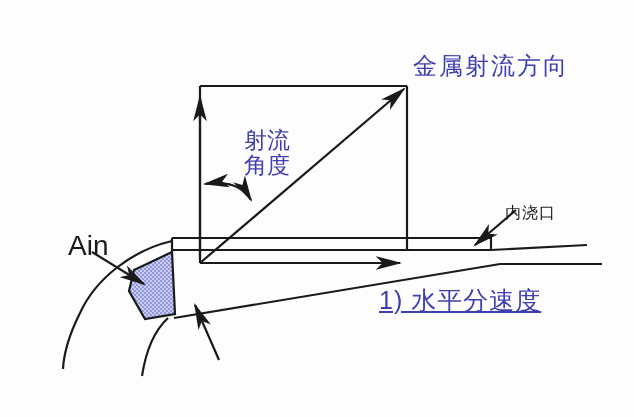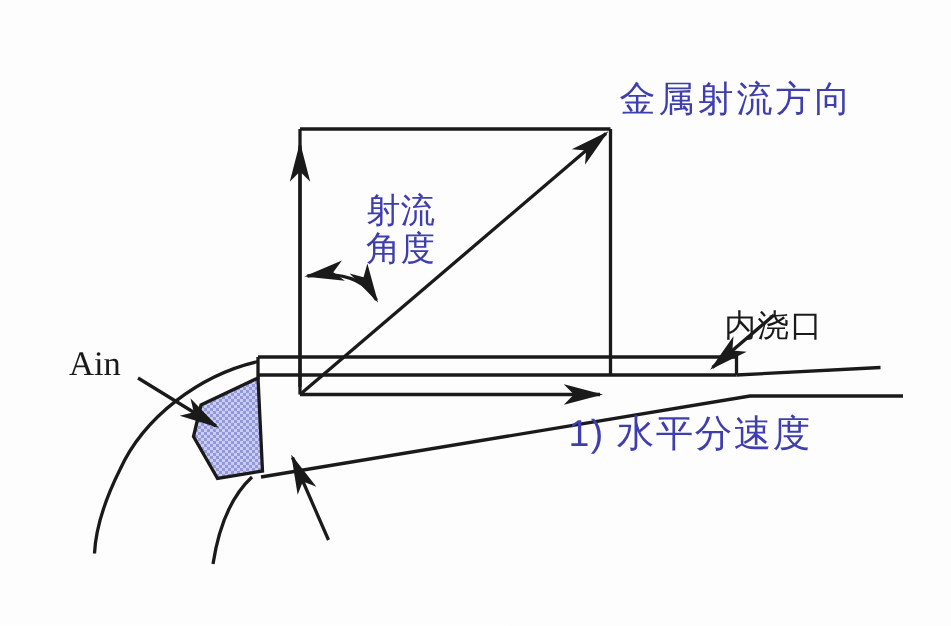--- a/index.html
+++ b/index.html
@@ -17,24 +17,24 @@
     overflow:hidden;
     font-family:"Liberation Sans","DejaVu Sans",sans-serif;
   }
   .artwork{position:absolute;left:0;top:0;width:634px;height:417px;}
   .ln{stroke:var(--ink,#1a1a1a);stroke-width:2.2;fill:none;stroke-linecap:butt;}
   .lbl{position:absolute;white-space:nowrap;color:var(--ink,#1a1a1a);}
   .lbl.blue{color:var(--accent,#3e3eae);}
   .lbl-jet-direction{left:413px;top:50px;font-size:24px;letter-spacing:2px;}
   .lbl-jet-angle{left:236px;top:128px;width:62px;text-align:center;
                  font-size:23px;line-height:25px;}
-  .lbl-inner-gate{left:483px;top:203px;font-size:21px;letter-spacing:1px;}
-  .lbl-horizontal{left:379px;top:272px;font-size:25px;letter-spacing:1px;}
-  .lbl-ain{left:46px;top:230px;font-size:23px;
-           font-family:Liberation Serif, serif;}
+  .lbl-inner-gate{left:505px;top:203px;font-size:16px;letter-spacing:1px;}
+  .lbl-horizontal{left:379px;top:284px;font-size:25px;letter-spacing:1px;text-decoration:underline;}
+  .lbl-ain{left:68px;top:230px;font-size:28px;
+           font-family:Liberation Sans, sans-serif;}
   .lbl-runner{left:199px;top:371px;font-size:24px;letter-spacing:3px;}
 </style>
 </head>
 <body>
 
 <div class="canvas">
 
   <svg class="artwork" viewBox="0 0 634 417" xmlns="http://www.w3.org/2000/svg">
     <defs>
       <marker id="ah" viewBox="0 0 12 7" refX="11" refY="3.5" markerWidth="12" markerHeight="7" orient="auto-start-reverse">

